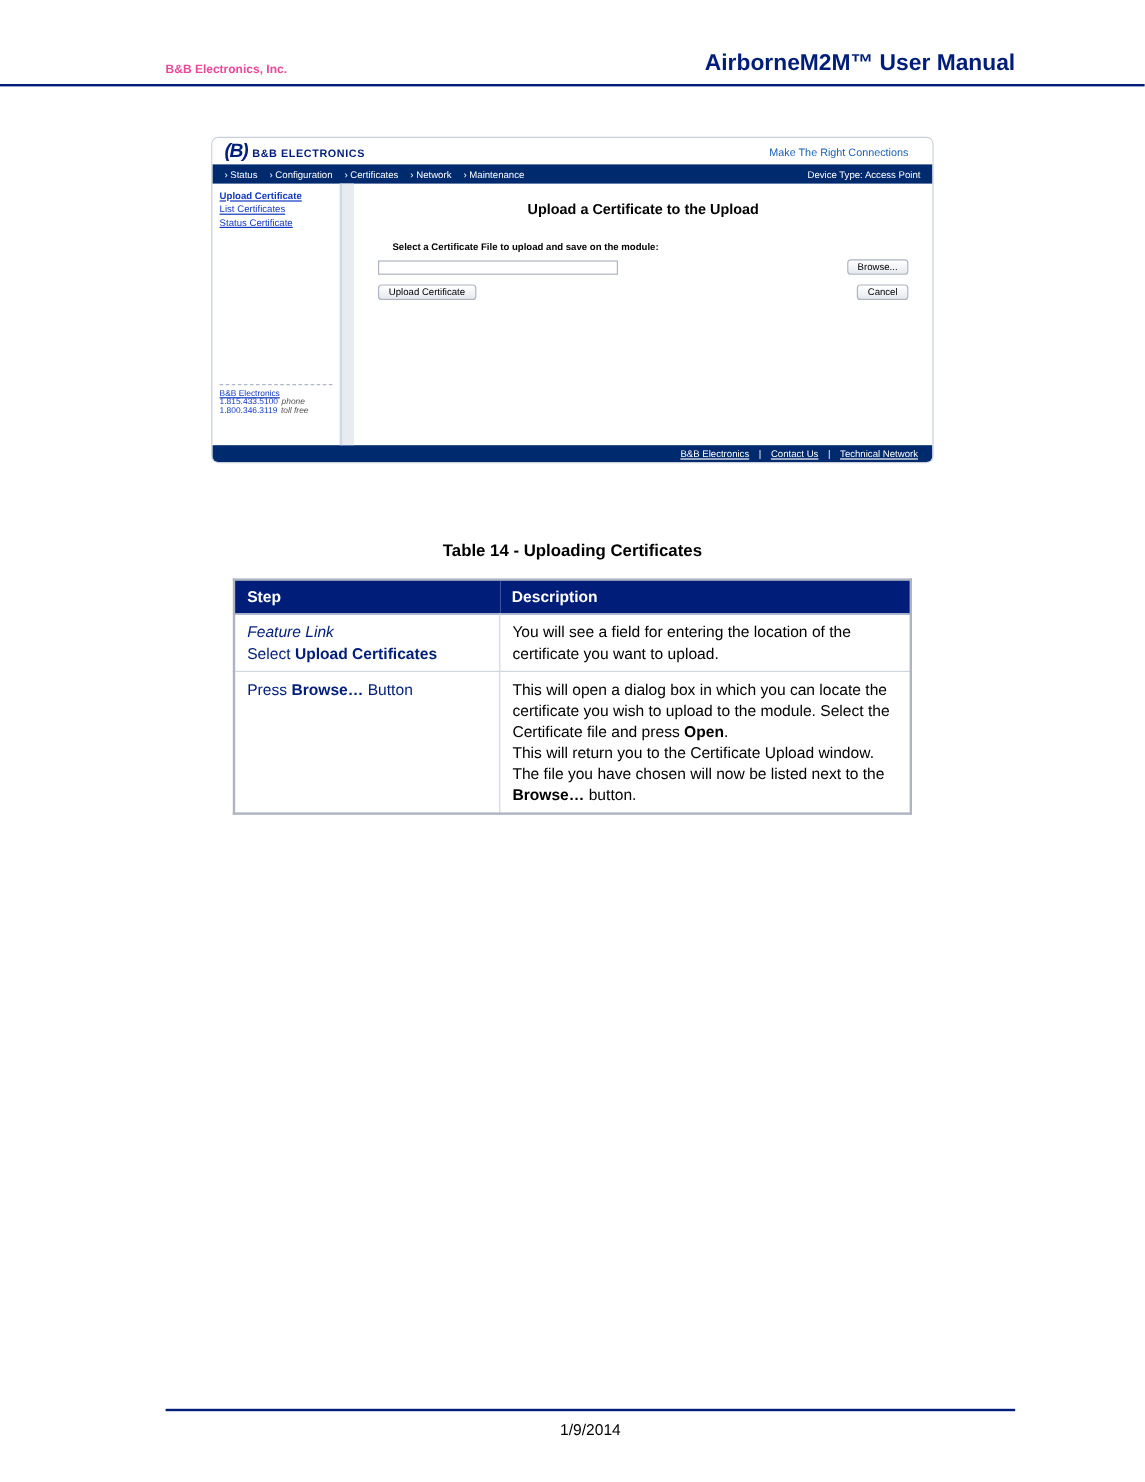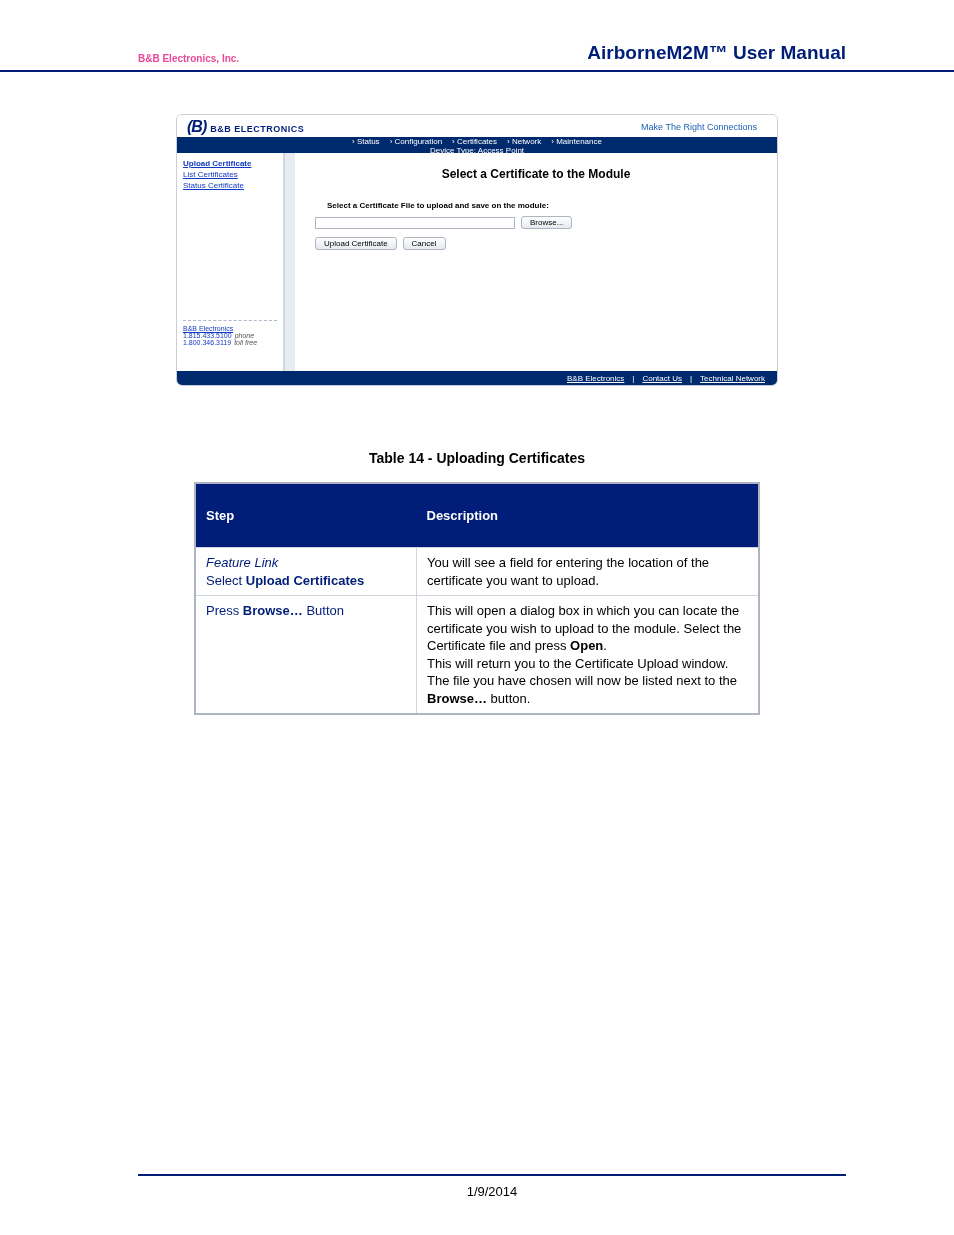--- a/index.html
+++ b/index.html
@@ -60,21 +60,20 @@
   .sf-slogan { color: #1a5fb4; font-size: 9px; }
   .sf-navbar {
     background: #002a6e;
     color: #fff;
     display: flex;
     align-items: center;
     height: 16px;
     padding: 0 10px;
     font-size: 8px;
     justify-content: space-between;
-    flex-direction: column;
   }
   .sf-navleft { display: flex; gap: 10px; }
   .sf-navleft span::before { content: "› "; }
   .sf-body { display: flex; height: 218px; }
   .sf-side {
     width: 94px;
     border-right: 1px solid #cfd6e0;
     padding: 6px 6px;
     position: relative;
     overflow: hidden;
@@ -98,21 +97,21 @@
   .sf-side .contact .row { display: flex; gap: 3px; align-items: baseline;}
   .sf-side .contact .lbl { color:#555; font-style: italic;}
   .sf-scrollbar {
     width: 10px;
     background: #e8ebf0;
     border-left: 1px solid #cfd6e0;
   }
   .sf-main { flex: 1; padding: 10px 20px; }
   .sf-main h1 { font-size: 12px; text-align: center; margin: 4px 0 20px 0; font-weight: bold; }
   .sf-main .lbl { font-size: 8px; font-weight: bold; margin-bottom: 6px; padding-left: 12px; }
-  .sf-main .row1 { display:flex; align-items:center; gap:6px; margin-bottom:8px;}
+  .sf-main .row1 { display:flex; align-items:center; gap:6px; margin-bottom:8px;justify-content:space-between;}
   .sf-main input[type=text] {
     border: 1px solid #aeb4c0;
     height: 12px;
     width: 200px;
     font-size: 8px;
     box-sizing: border-box;
     background:#fff;
   }
   .sf-btn {
     font-size: 8px;
@@ -143,21 +142,21 @@
     margin: 0 auto;
     width: 566px;
     border-collapse: collapse;
     font-size: 13px;
     border: 2px solid #aeb4c0;
   }
   .steps-table th {
     background: #001d7a;
     color: #fff;
     text-align: left;
-    padding: 24px 10px;
+    padding: 6px 10px;
     font-weight: bold;
     font-size: 13px;
   }
   .steps-table td {
     border: 1px solid #cfd6e0;
     padding: 6px 10px;
     vertical-align: top;
     line-height: 1.35;
   }
   .steps-table td:first-child {
@@ -215,21 +214,21 @@
           <span class="lbl">phone</span>
         </div>
         <div class="row">
           <span>1.800.346.3119</span>
           <span class="lbl">toll free</span>
         </div>
       </div>
     </div>
     <div class="sf-scrollbar"></div>
     <div class="sf-main">
-      <h1>Select a Certificate to the Module</h1>
+      <h1>Upload a Certificate to the Upload</h1>
       <div class="lbl">Select a Certificate File to upload and save on the module:</div>
       <div class="row1">
         <input type="text" value="" style="">
         <button class="sf-btn">Browse...</button>
       </div>
       <div class="row1">
         <button class="sf-btn">Upload Certificate</button>
         <button class="sf-btn">Cancel</button>
       </div>
     </div>

